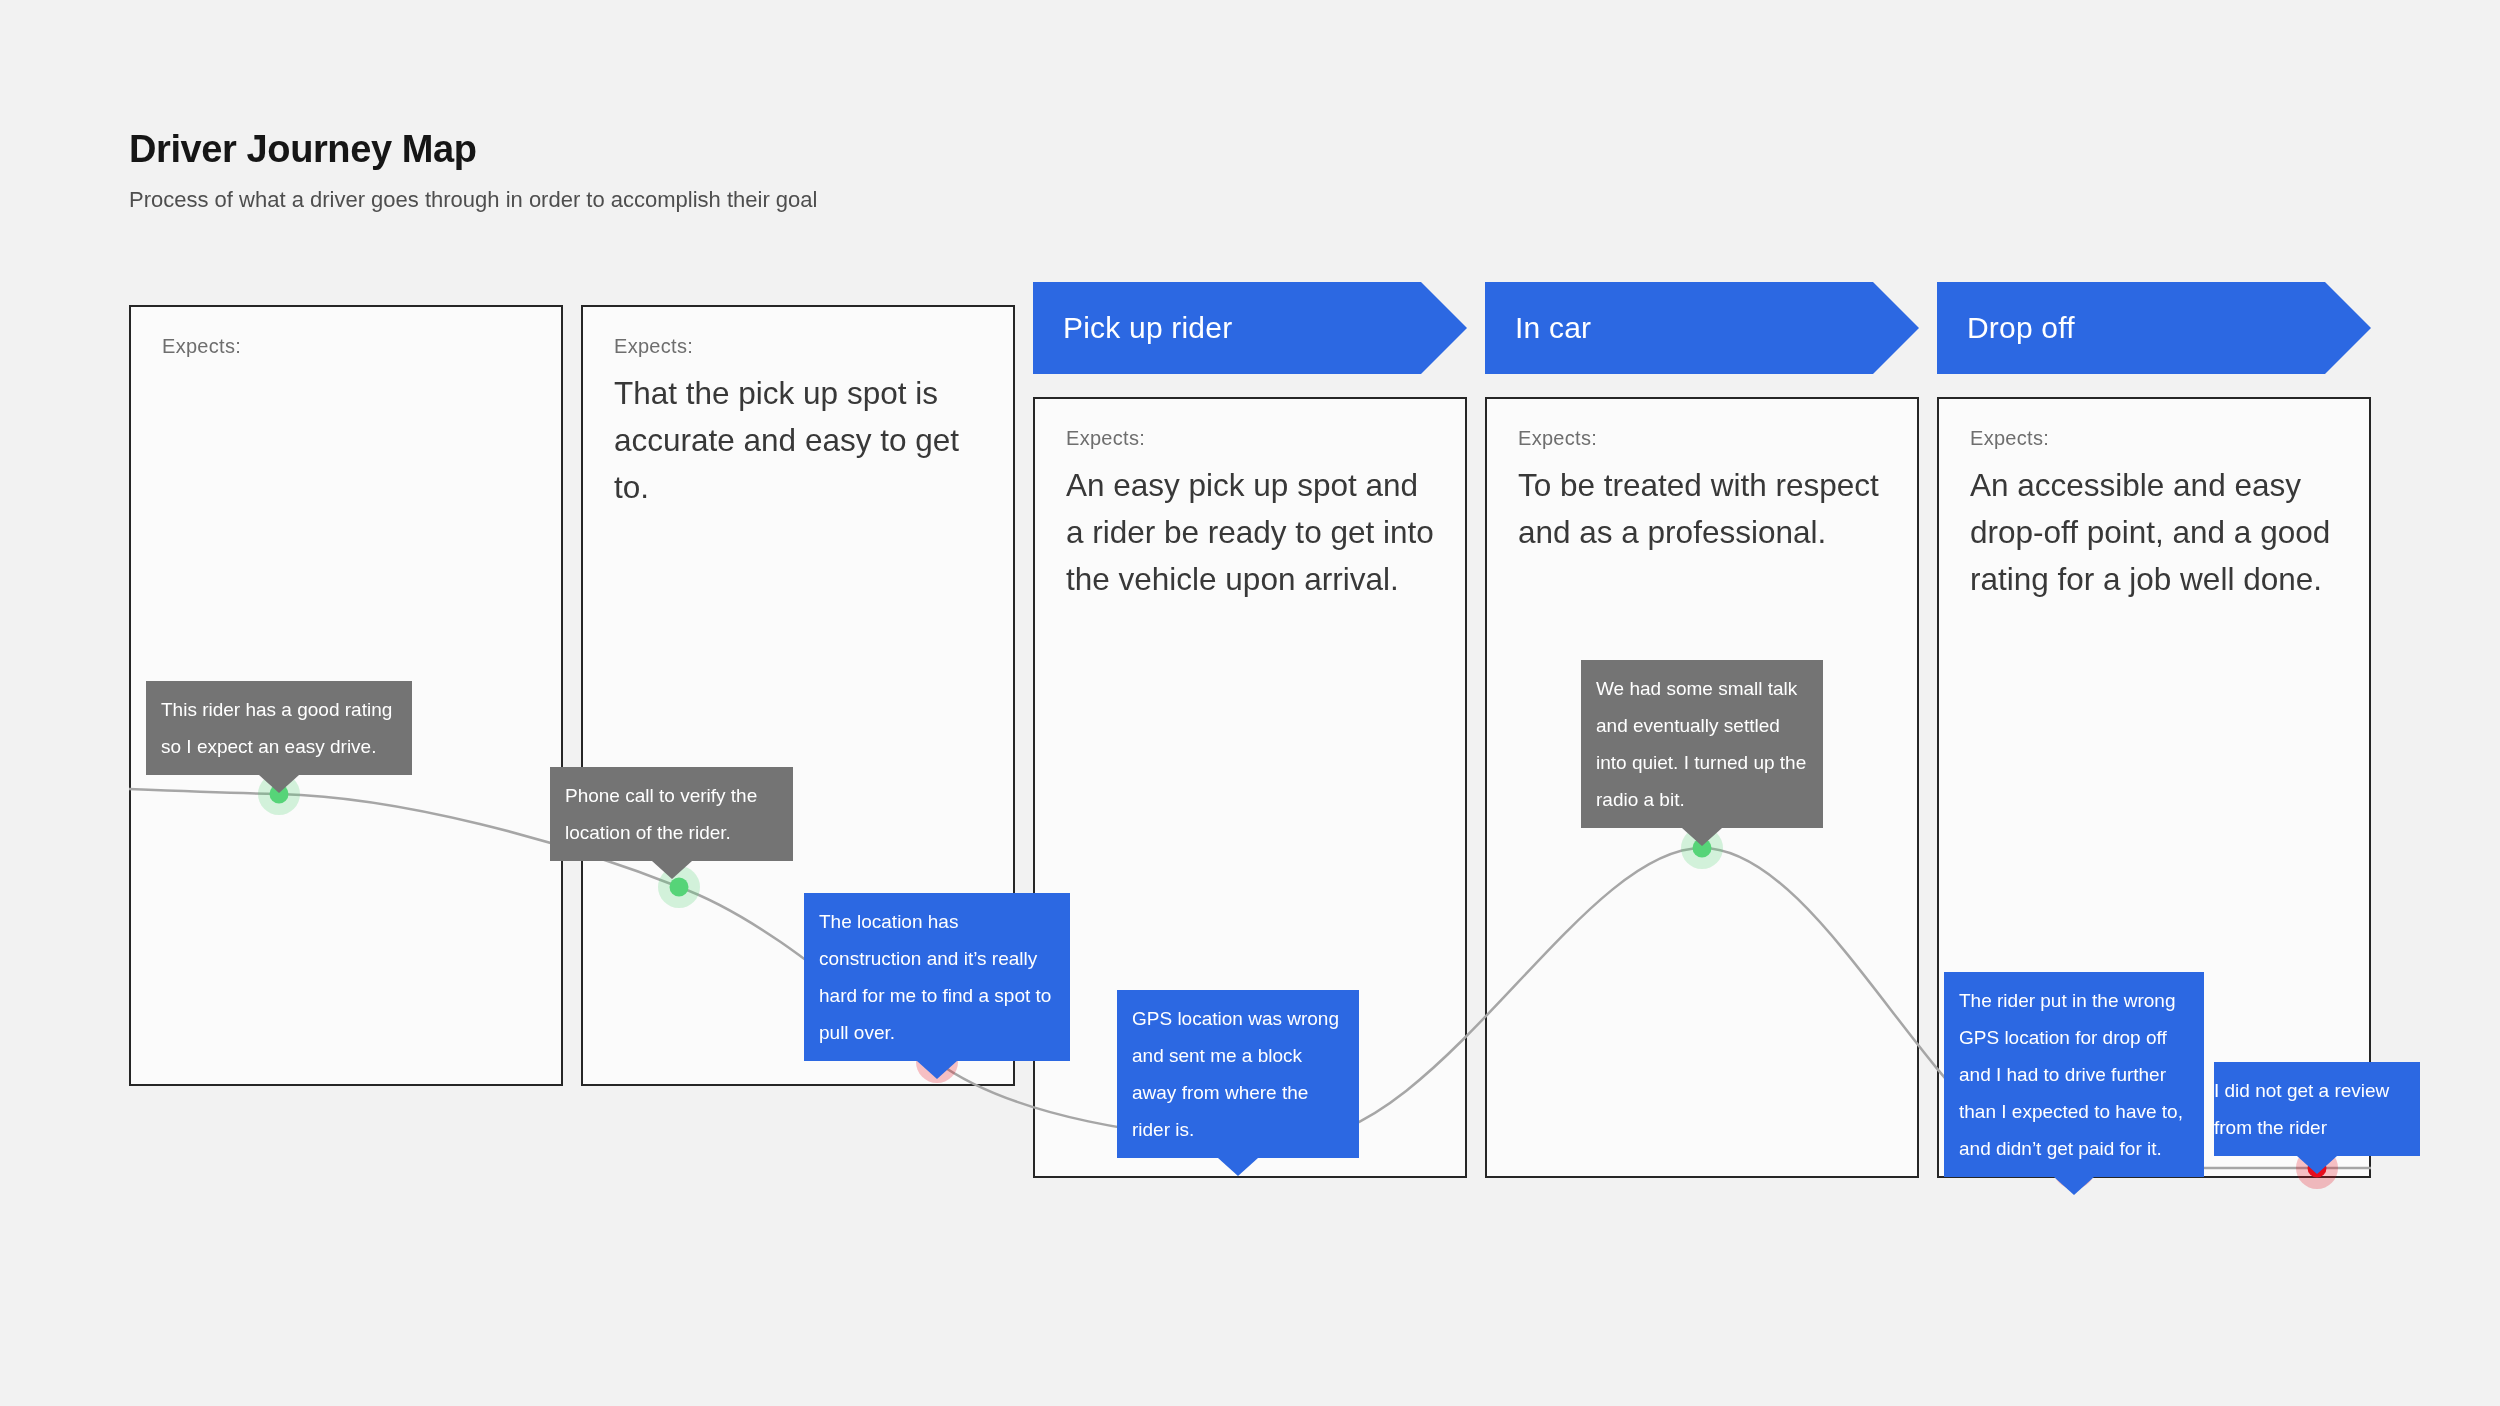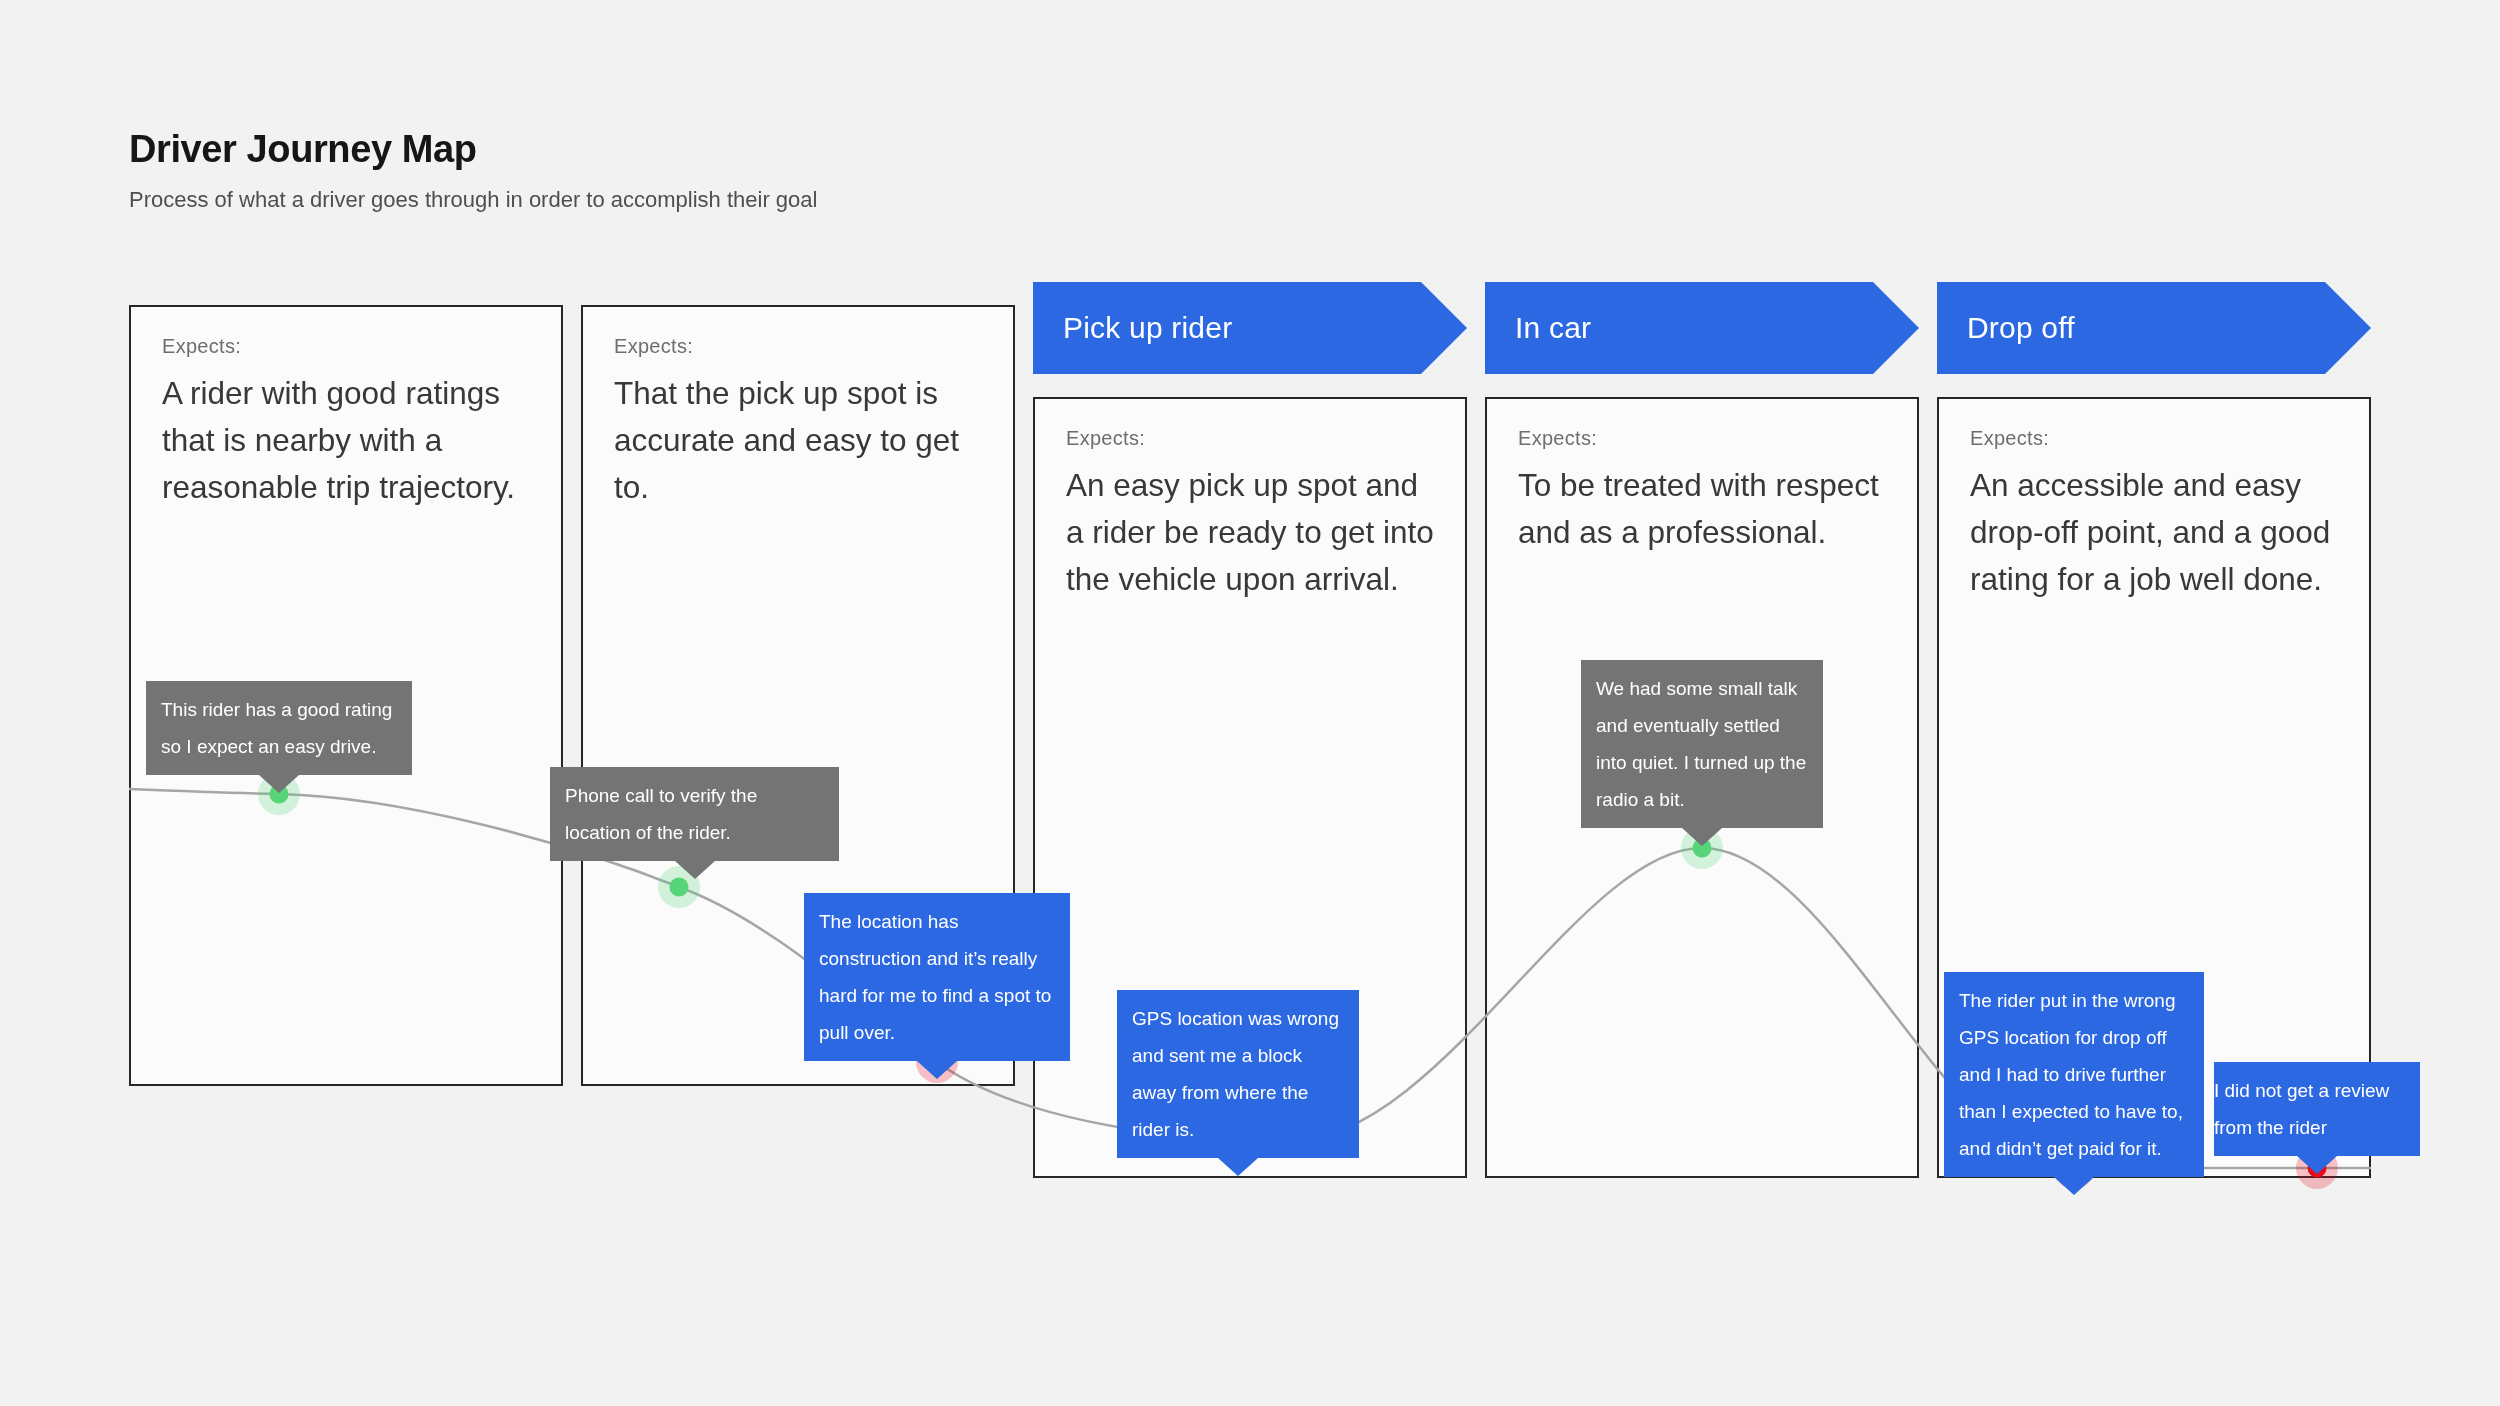--- a/index.html
+++ b/index.html
@@ -46,40 +46,39 @@
   }
   .tip.gray{background:var(--tooltip-gray,#747474);}
   .tip.blue{background:var(--tooltip-blue,#2c68e2);}
   .tip::after{
     content:"";position:absolute;top:100%;left:50%;margin-left:-20px;
     border:solid transparent;border-width:18px 20px 0 20px;
   }
   .tip.gray::after{border-top-color:var(--tooltip-gray,#747474);}
   .tip.blue::after{border-top-color:var(--tooltip-blue,#2c68e2);}
   .t1{left:146px;top:681px;width:266px;}
-  .t2{left:550px;top:767px;width:289px;}
+  .t2{left:550px;top:767px;width:243px;}
   .t3{left:804px;top:893px;width:266px;}
   .t4{left:1117px;top:990px;width:242px;}
   .t5{left:1581px;top:660px;width:242px;}
   .t6{left:1944px;top:972px;width:260px;}
   .t7{left:2214px;top:1062px;width:206px;padding:10px 0;}
 </style>
 </head>
 <body>
 
 <div class="header">
   <h1 class="title">Driver Journey Map</h1>
   <p class="subtitle">Process of what a driver goes through in order to accomplish their goal</p>
 </div>
 
 <div class="stages">
   <section class="stage">
     <div class="box">
       <div class="expects">Expects:</div>
-      <div class="expectation">A rider with good ratings that is nearby with a reasonable trip trajectory.</div>
     </div>
   </section>
 
   <section class="stage white-backed">
     <div class="box">
       <div class="expects">Expects:</div>
       <div class="expectation">That the pick up spot is accurate and easy to get to.</div>
     </div>
   </section>
 

